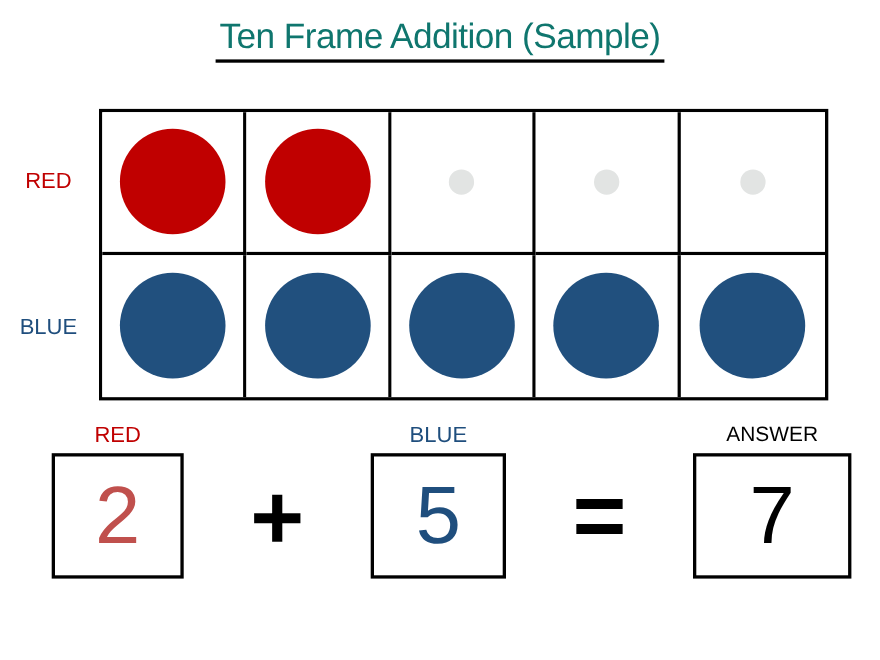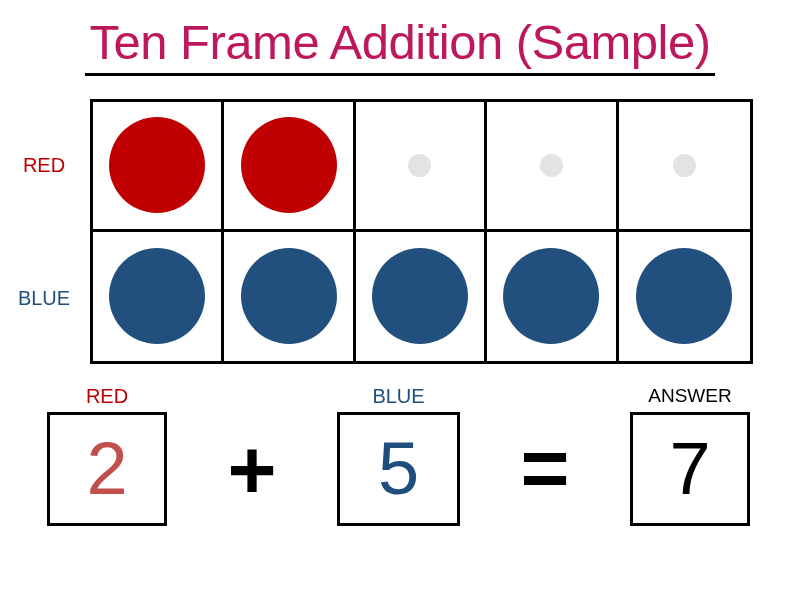--- a/index.html
+++ b/index.html
@@ -15,23 +15,23 @@
 
   
   .title-wrap {
     position: absolute;
     top: 16px; left: 0;
     width: 100%;
     text-align: center;
   }
   .title {
     display: inline-block;
-    font-size: 49px;
+    font-size: 32px;
     letter-spacing: -0.5px;
-    color: #be185d;
+    color: #0f766e;
     border-bottom: 3px solid #000;
     padding: 0 4px 3px 4px;
     line-height: 1.1;
   }
 
   
   .ten-frame {
     position: absolute;
     left: 90px; top: 99px;
     width: 663px; height: 265px;
@@ -109,21 +109,21 @@
     font-size: 84px;
     font-weight: bold;
     color: var(--ink, #000000);
     line-height: 1;
   }
   .op-plus   { left: 217px; }
   .op-equals { left: 510px; padding-bottom: 4px; }
 
   .g-red    { left: 47px;  width: 120px; }
   .g-blue   { left: 337px; width: 123px; }
-  .g-answer { left: 630px; width: 120px; }
+  .g-answer { left: 630px; width: 144px; }
   .g-answer .term-label { font-size: 19px; }
 </style>
 </head>
 <body>
 
 <div class="stage">
 
   <div class="title-wrap">
     <span class="title">Ten Frame Addition (Sample)</span>
   </div>

